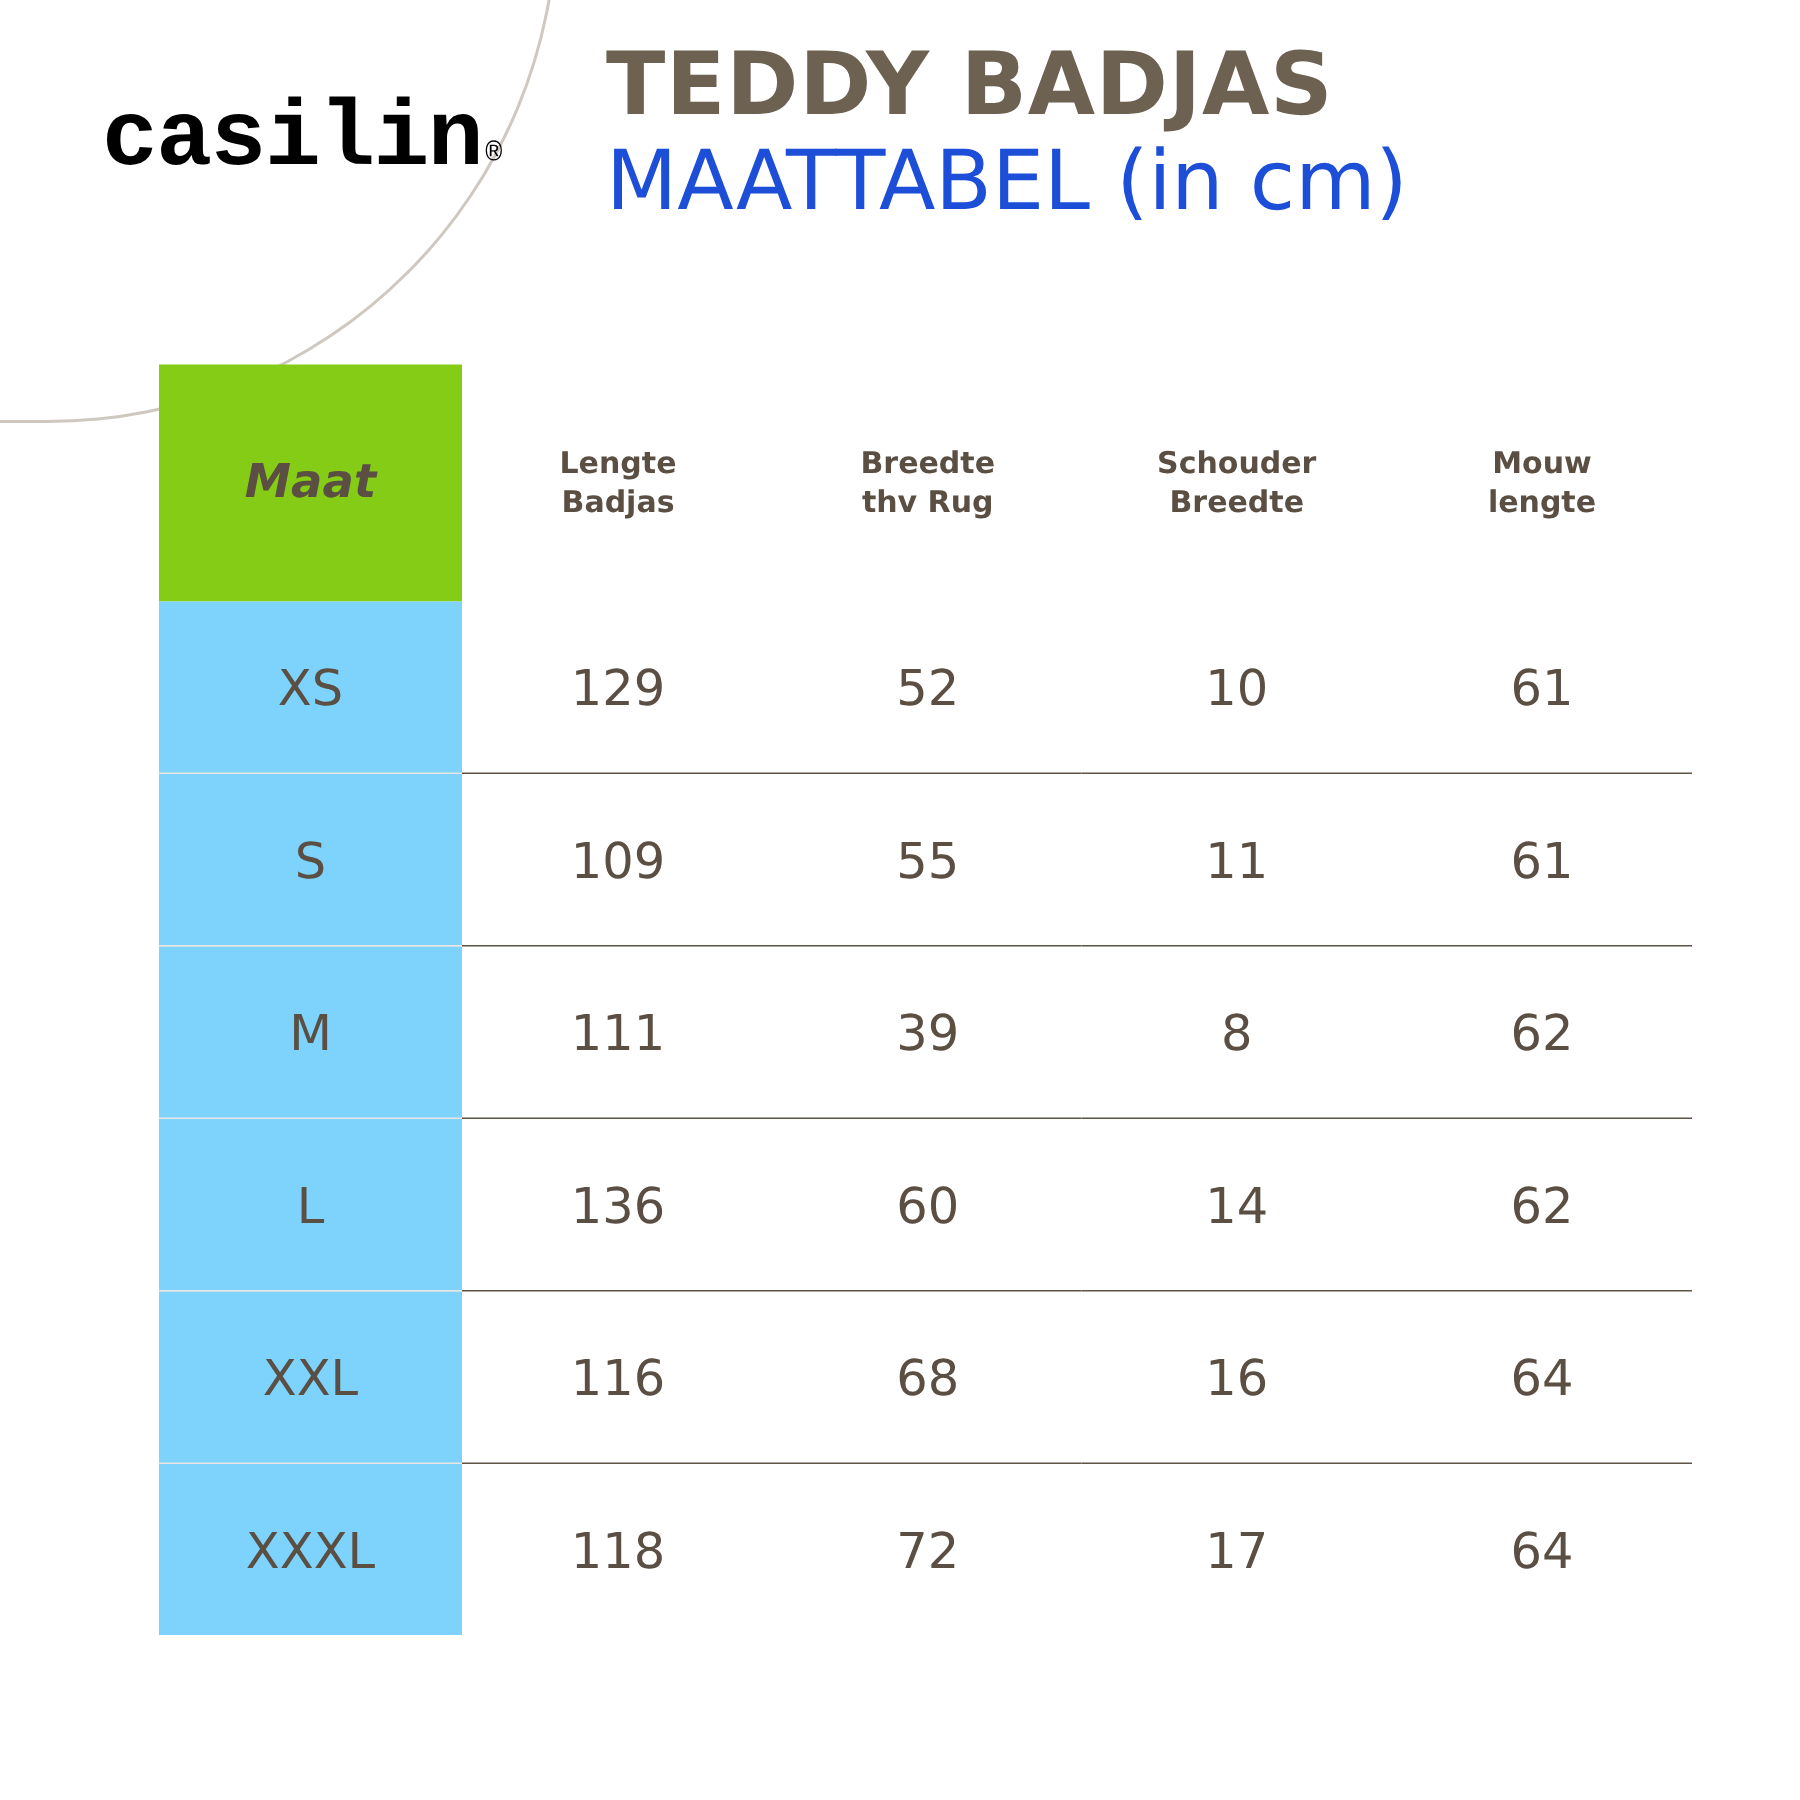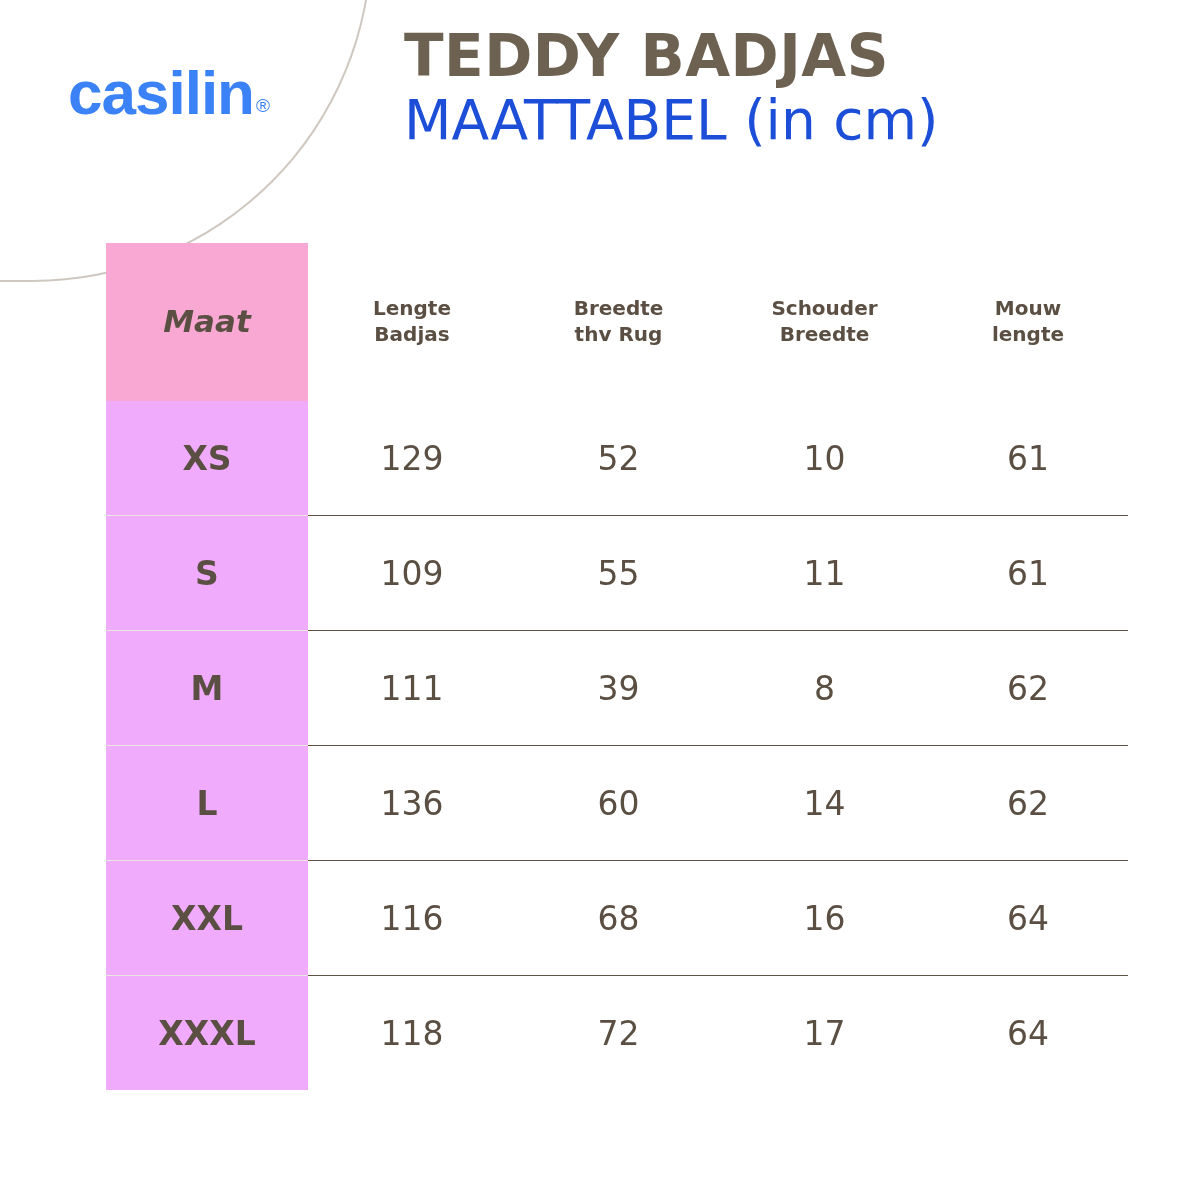--- a/index.html
+++ b/index.html
@@ -35,25 +35,25 @@
     position: absolute;
     top: 0;
     left: 0;
     width: 1200px;
     height: 215px;
   }
   .logo {
     position: absolute;
     left: 68px;
     top: 62px;
-    font-family: Liberation Sans, sans-serif;
+    font-family: Liberation Mono, monospace;
     font-size: 62px;
     font-weight: 700;
     letter-spacing: -1px;
-    color: #3b82f6;
+    color: #000000;
     line-height: 1;
   }
   .logo .reg {
     font-size: 19px;
     vertical-align: baseline;
     position: relative;
     top: -2px;
     left: 2px;
     font-weight: 400;
   }
@@ -112,36 +112,35 @@
   thead th {
     height: 158px;
     font-family: "DejaVu Sans", sans-serif;
     font-size: 20px;
     font-weight: 700;
     line-height: 1.28;
     padding: 0 6px;
   }
   thead th.maat-head {
     font-style: italic;
-    background: #f9a8d4;
+    background: #84cc16;
     font-size: 31px;
   }
 
   tbody td {
     height: 112px;
     font-family: "DejaVu Sans", sans-serif;
     font-size: 33px;
     font-weight: 400;
     border-top: 1.5px solid #5f5346;
   }
   tbody td.size-cell {
-    background: #f0abfc;
+    background: #7dd3fc;
     border-top: 1.5px solid #e9e6e0;
     font-size: 33px;
-    font-weight: bold;
   }
   tbody tr:first-child td {
     border-top: none;
   }
   tbody tr:first-child td.size-cell {
     border-top: none;
   }
   
   tbody td.size-cell { border-top-color: #e9e6e0; }
 </style>

